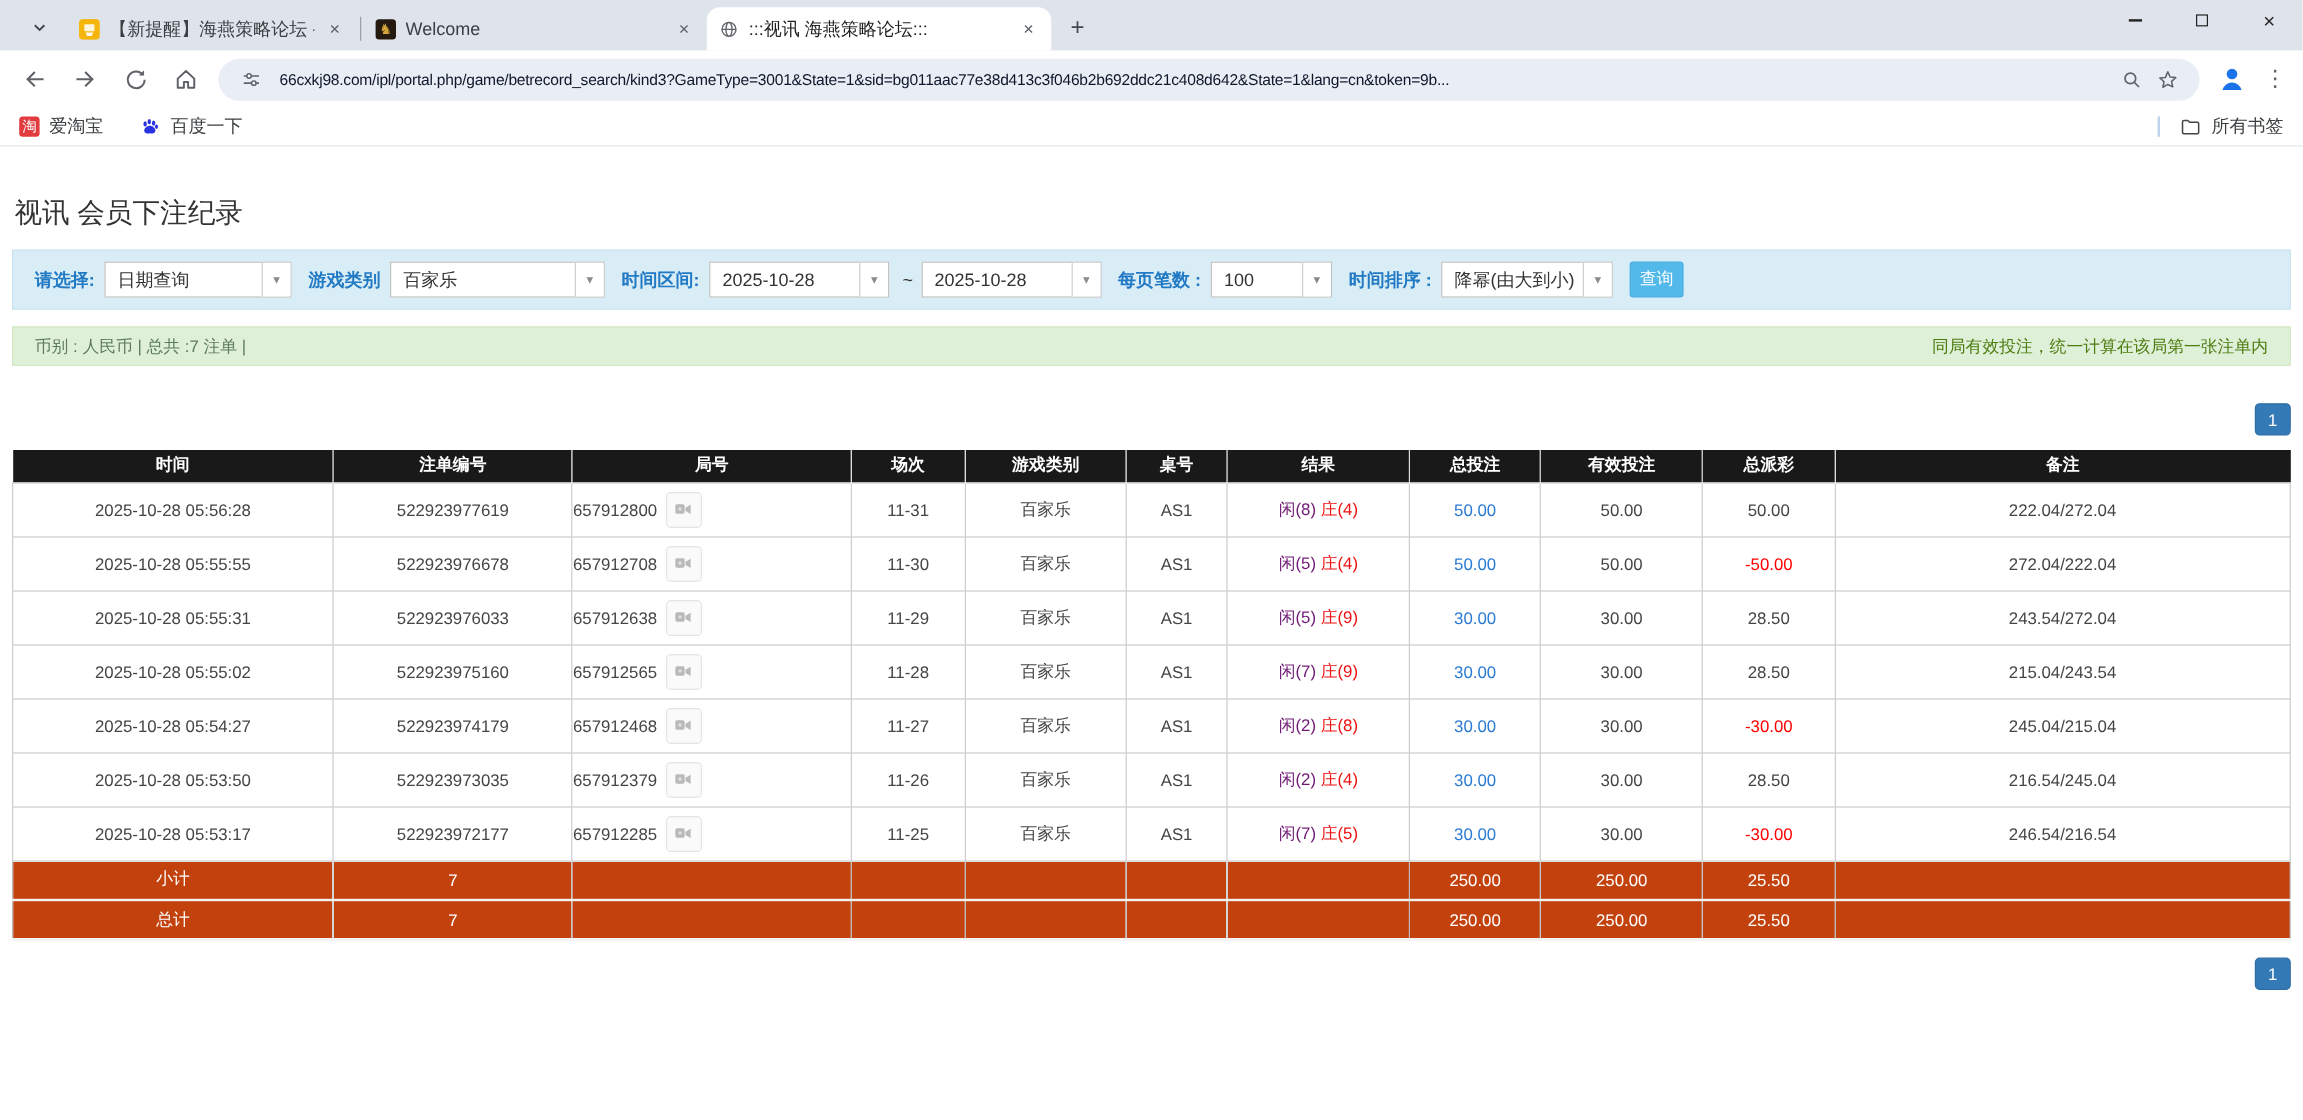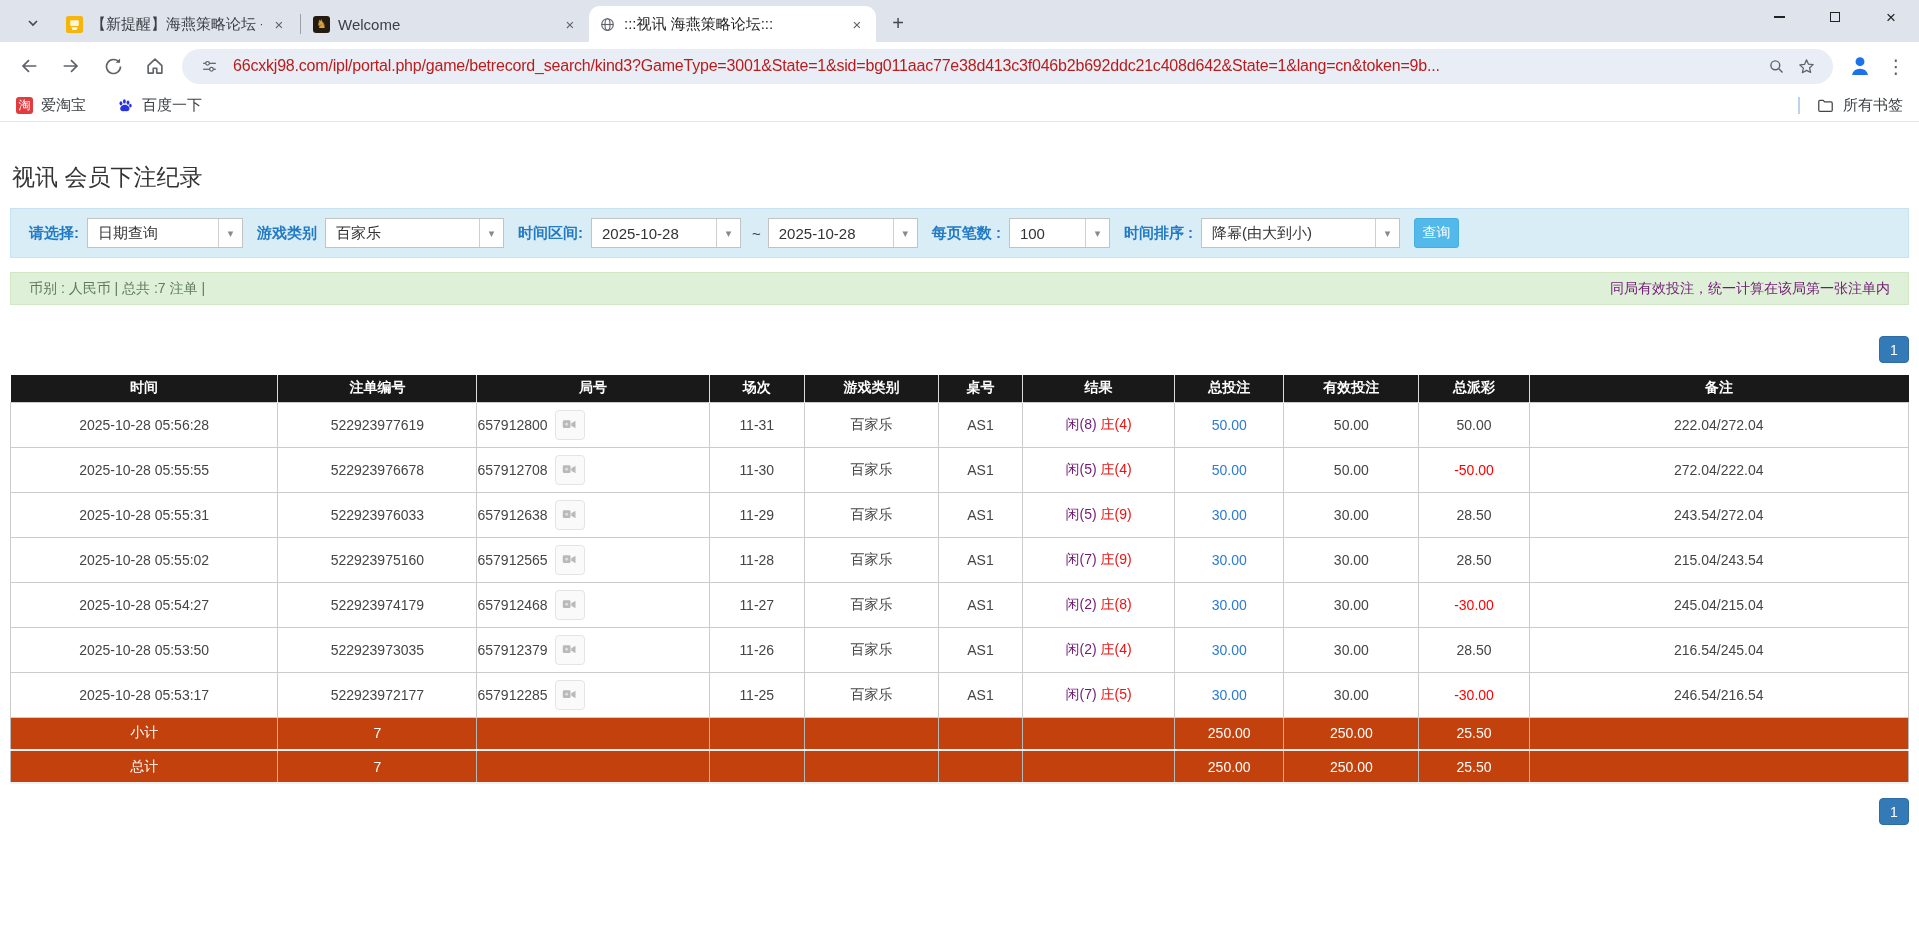--- a/index.html
+++ b/index.html
@@ -23,21 +23,21 @@
     font-size:20px; color:#44474d; border-radius:50%; cursor:pointer; }
   .wincontrols { position:absolute; right:0; top:0; height:34px; display:flex; }
   .winbtn { width:56px; height:100%; display:flex; align-items:center; justify-content:center; cursor:pointer; }
   .win-min-bar { width:11px; height:1.5px; background:#222; display:block; }
   .win-max-box { width:10px; height:10px; border:1.5px solid #222; display:block; }
   .win-close-x { font-size:17px; color:#222; line-height:1; }
 
   .toolbar { height:48px; background:#fff; display:flex; align-items:center; padding:0 8px; }
   .navbtn { width:34px; height:34px; display:flex; align-items:center; justify-content:center; border-radius:50%; cursor:pointer; flex:0 0 auto; margin:0 4px; }
   .omnibox { flex:1; height:35px; background:#e9eef6; border-radius:18px; display:flex; align-items:center; padding:0 12px; margin:0 6px; min-width:0; }
-  .omni-url { flex:1; font-size:16px; color:#b91c1c; white-space:nowrap; overflow:hidden; margin-left:9px; letter-spacing:-0.2px; }
+  .omni-url { flex:1; font-size:13px; color:#0f172a; white-space:nowrap; overflow:hidden; margin-left:9px; letter-spacing:-0.2px; }
   .omni-ic { width:30px; height:30px; display:flex; align-items:center; justify-content:center; cursor:pointer; flex:0 0 auto; }
   .avatar { width:34px; height:34px; display:flex; align-items:center; justify-content:center; cursor:pointer; margin:0 4px; }
   .menu-dots { font-size:19px; color:#5f6368; width:30px; height:34px; display:flex; align-items:center; justify-content:center; cursor:pointer; }
 
   .bookmarks { height:32px; background:#fff; border-bottom:1px solid #e4e6ea; display:flex; align-items:center; padding:0 16px; font-size:15px; color:#3c4043; }
   .bm { display:flex; align-items:center; margin-right:30px; cursor:pointer; }
   .bm .ic { margin-right:8px; display:flex; }
   .tao { width:17px; height:17px; border-radius:3px; background:#e13b3f; color:#fff; font-size:12px; line-height:17px; text-align:center; }
   .bm-right { margin-left:auto; display:flex; align-items:center; cursor:pointer; }
   .bm-vsep { width:2px; height:17px; background:#bcd3ec; margin-right:16px; }
@@ -52,21 +52,21 @@
   .sel { background:#fff; border:1px solid #c2c2c2; height:30px; display:flex; align-items:stretch; margin-right:4px; cursor:pointer; }
   .sel-val { flex:1; display:flex; align-items:center; padding:0 10px; font-size:15px; color:#333; white-space:nowrap; overflow:hidden; }
   .sel-arrow { width:24px; border-left:1px solid #cfcfcf; display:flex; align-items:center; justify-content:center; color:#8a8a8a; font-size:11px; background:#fff; }
   .tilde { color:#333; margin:0 7px; }
   .search-btn { width:45px; height:30px; margin-left:10px; background:#53b9ea; border:1px solid #46aee0; border-radius:3px;
     color:#fff; font-size:14px; display:flex; align-items:center; justify-content:center; cursor:pointer; }
 
   .greenbar { margin-top:14px; height:33px; background:#dff0d8; border:1px solid #d2e8c4; display:flex; align-items:center;
     justify-content:space-between; padding:0 18px; font-size:14px; }
   .green-left { color:#5e7b5e; }
-  .green-right { color:#701a75;font-family:Liberation Mono, monospace; }
+  .green-right { color:#4d7c0f;font-family:Liberation Mono, monospace; }
 
   .pager { display:flex; justify-content:flex-end; }
   .pager.top { margin-top:31px; }
   .pager.bottom { margin-top:14px; }
   .page-btn { min-width:30px; height:27px; background:#337ab7; border:1px solid #2e6da4; border-radius:4px; color:#fff;
     font-size:14px; display:flex; align-items:center; justify-content:center; cursor:pointer; }
 
   table.bets { width:100%; border-collapse:collapse; table-layout:fixed; margin-top:12px; font-size:14px; color:#454545; }
   table.bets th { background:#191919; color:#fff; height:27px; font-weight:700; font-size:14px;
     border-right:1px solid rgba(255,255,255,.85); }
@@ -255,21 +255,21 @@
       <span class="sel-arrow">▾</span>
     </div>
 
     <span class="flabel">每页笔数 :</span>
     <div class="sel" style="width:101px">
       <span class="sel-val">100</span>
       <span class="sel-arrow">▾</span>
     </div>
 
     <span class="flabel">时间排序 :</span>
-    <div class="sel" style="width:199px">
+    <div class="sel" style="width:143px">
       <span class="sel-val">降幂(由大到小)</span>
       <span class="sel-arrow">▾</span>
     </div>
 
     <div class="search-btn">查询</div>
   </div>
 
   <div class="greenbar">
     <span class="green-left">币别 : 人民币 | 总共 :7 注单 |</span>
     <span class="green-right">同局有效投注，统一计算在该局第一张注单内</span>

